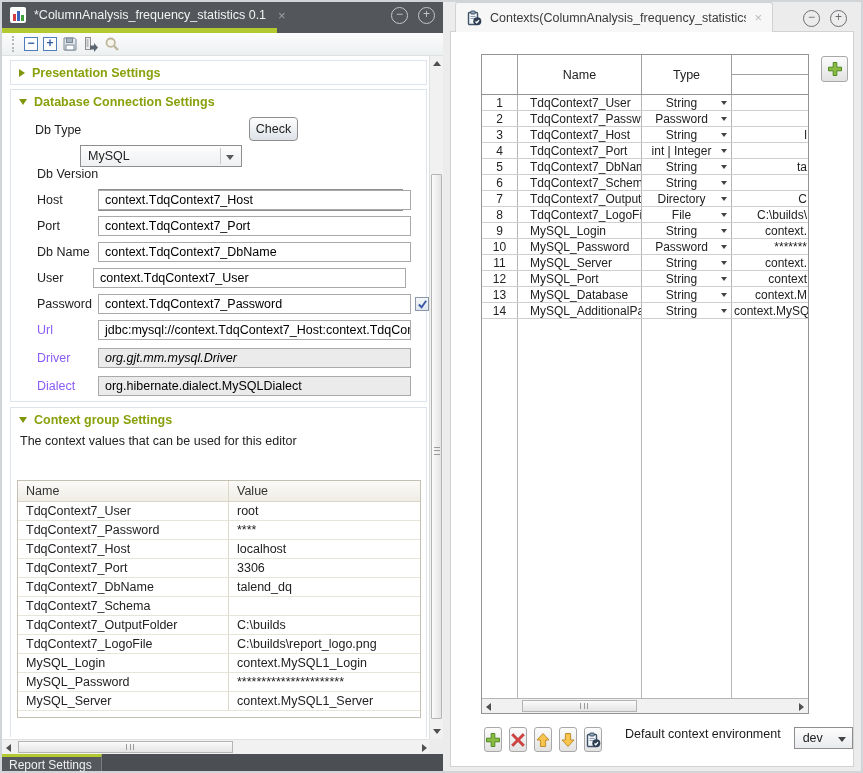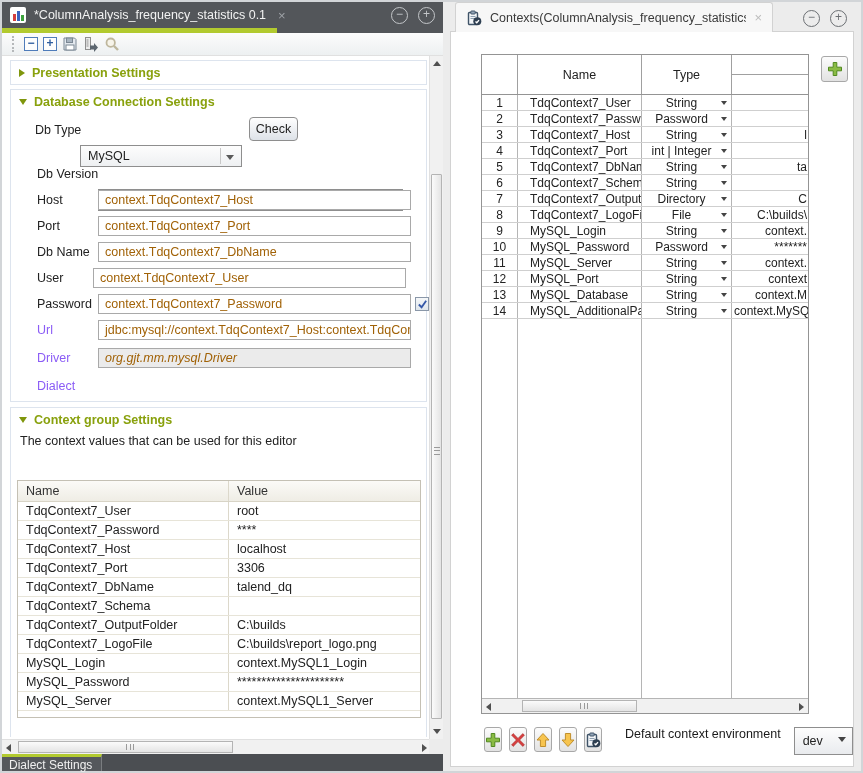--- a/index.html
+++ b/index.html
@@ -45,21 +45,21 @@
               border-top:6px solid #7f960c; }
 
   .sec-presentation { top:4px; height:25px; }
   .sec-db { top:33px; height:313px; }
   .sec-ctx { top:351px; height:330px; border-bottom:none; }
 
   .frow { position:absolute; height:20px; display:flex; align-items:center; }
   .flabel { font-size:12.5px; color:#222; }
   .flabel.dis { color:#8b5cf6; }
   .finput { position:absolute; height:20px; border:1px solid #a9a9a9; background:#fff;
-            font-size:12.5px; color:#a16207; display:flex; align-items:center; padding:0 6px;
+            font-size:12.5px; color:#000000; display:flex; align-items:center; padding:0 6px;
             white-space:nowrap; overflow:hidden; }
   .finput.dis { background:#ebebeb; }
   .combo { position:absolute; height:22px; border:1px solid #8e8e8e;
            background:linear-gradient(#fdfdfd,#eef0f2); display:flex; align-items:center;
            padding:0 22px 0 7px; font-size:12.5px; white-space:nowrap; overflow:hidden;margin-top:27px; }
   .combo .caret { position:absolute; right:7px; top:9px; width:0; height:0;
                   border-left:4px solid transparent; border-right:4px solid transparent;
                   border-top:5px solid #5a5a5a; }
   .combo .sep { position:absolute; right:20px; top:2px; bottom:2px; width:1px; background:#c8c8c8; }
   .check-btn { position:absolute; height:24px; border:1px solid #8e8e8e; border-radius:4px;
@@ -156,21 +156,21 @@
   .add-btn { position:absolute; left:370px; top:24px; width:27px; height:26px; border:1px solid #a8a8a8;
              border-radius:3px; background:linear-gradient(#fcfcfc,#e2e2e2);
              display:flex; align-items:center; justify-content:center; }
   .add-btn svg, .fbtn svg { width:16px; height:16px; }
 
   .rp-footer { position:absolute; left:0; top:695px; width:100%; height:40px; display:flex;
                align-items:flex-start; gap:7px; padding-left:33px; }
   .fbtn { width:26px; height:25px; border:1px solid #a8a8a8; border-radius:3px;
           background:linear-gradient(#fcfcfc,#e2e2e2); display:flex; align-items:center; justify-content:center; }
   .env-label { font-size:12.5px; color:#1a1a1a; margin-left:16px; white-space:nowrap; }
-  .env-combo { position:relative; width:74px; height:28px; border:1px solid #8e8e8e;
+  .env-combo { position:relative; width:74px; height:22px; border:1px solid #8e8e8e;
                background:linear-gradient(#fdfdfd,#e9ebee); display:flex; align-items:center;
                padding:0 20px 0 8px; font-size:12.5px; margin-left:6px; }
   .env-combo .caret { position:absolute; right:6px; top:9px; width:0; height:0;
       border-left:4px solid transparent; border-right:4px solid transparent; border-top:5px solid #444; }
 </style>
 </head>
 <body>
 
 <div class="window">
 
@@ -284,20 +284,21 @@
         <div class="finput" style="left:87px; top:230px; width:313px;">jdbc:mysql://context.TdqContext7_Host:context.TdqCont</div>
 
         <div class="frow" style="left:26px; top:258px;">
             <span class="flabel dis">Driver</span>
           </div>
         <div class="finput dis" style="left:87px; top:258px; width:313px;font-style:italic;">org.gjt.mm.mysql.Driver</div>
 
         <div class="frow" style="left:26px; top:286px;">
             <span class="flabel dis">Dialect</span>
           </div>
+        <div class="finput dis" style="left:87px; top:286px; width:313px;">org.hibernate.dialect.MySQLDialect</div>
       </div>
 
       <div class="section sec-ctx">
         <div class="sec-head">
           <span class="tri-down"></span>
           <span class="sec-title">Context group Settings</span>
         </div>
         <div class="ctx-desc">The context values that can be used for this editor</div>
 
         <div class="lgrid">
@@ -367,21 +368,21 @@
       <div class="h-thumb">
           <span class="grip">
             <i></i>
           </span>
         </div>
       <span class="h-arrow-r"></span>
     </div>
     <div class="scroll-corner"></div>
 
     <div class="lp-tabbar">
-      <span class="lp-tab">Dialect Settings</span>
+      <span class="lp-tab">Report Settings</span>
     </div>
   </div>
 
   <div class="right-panel">
     <div class="rp-tab">
       <svg class="clip-icon" viewBox="0 0 16 16">
           <rect x="2.5" y="2.5" width="9" height="12" rx="1" fill="#f2f5f8" stroke="#3f5368" stroke-width="1.4"></rect>
           <rect x="4.8" y="1" width="4.4" height="3" rx="0.8" fill="#93a5b8" stroke="#3f5368"></rect>
           <path d="M4.5 6.5h5M4.5 8.5h5" stroke="#8fa0b2" stroke-width="1"></path>
           <circle cx="11.3" cy="11.3" r="4" fill="#2e3f52"></circle>

